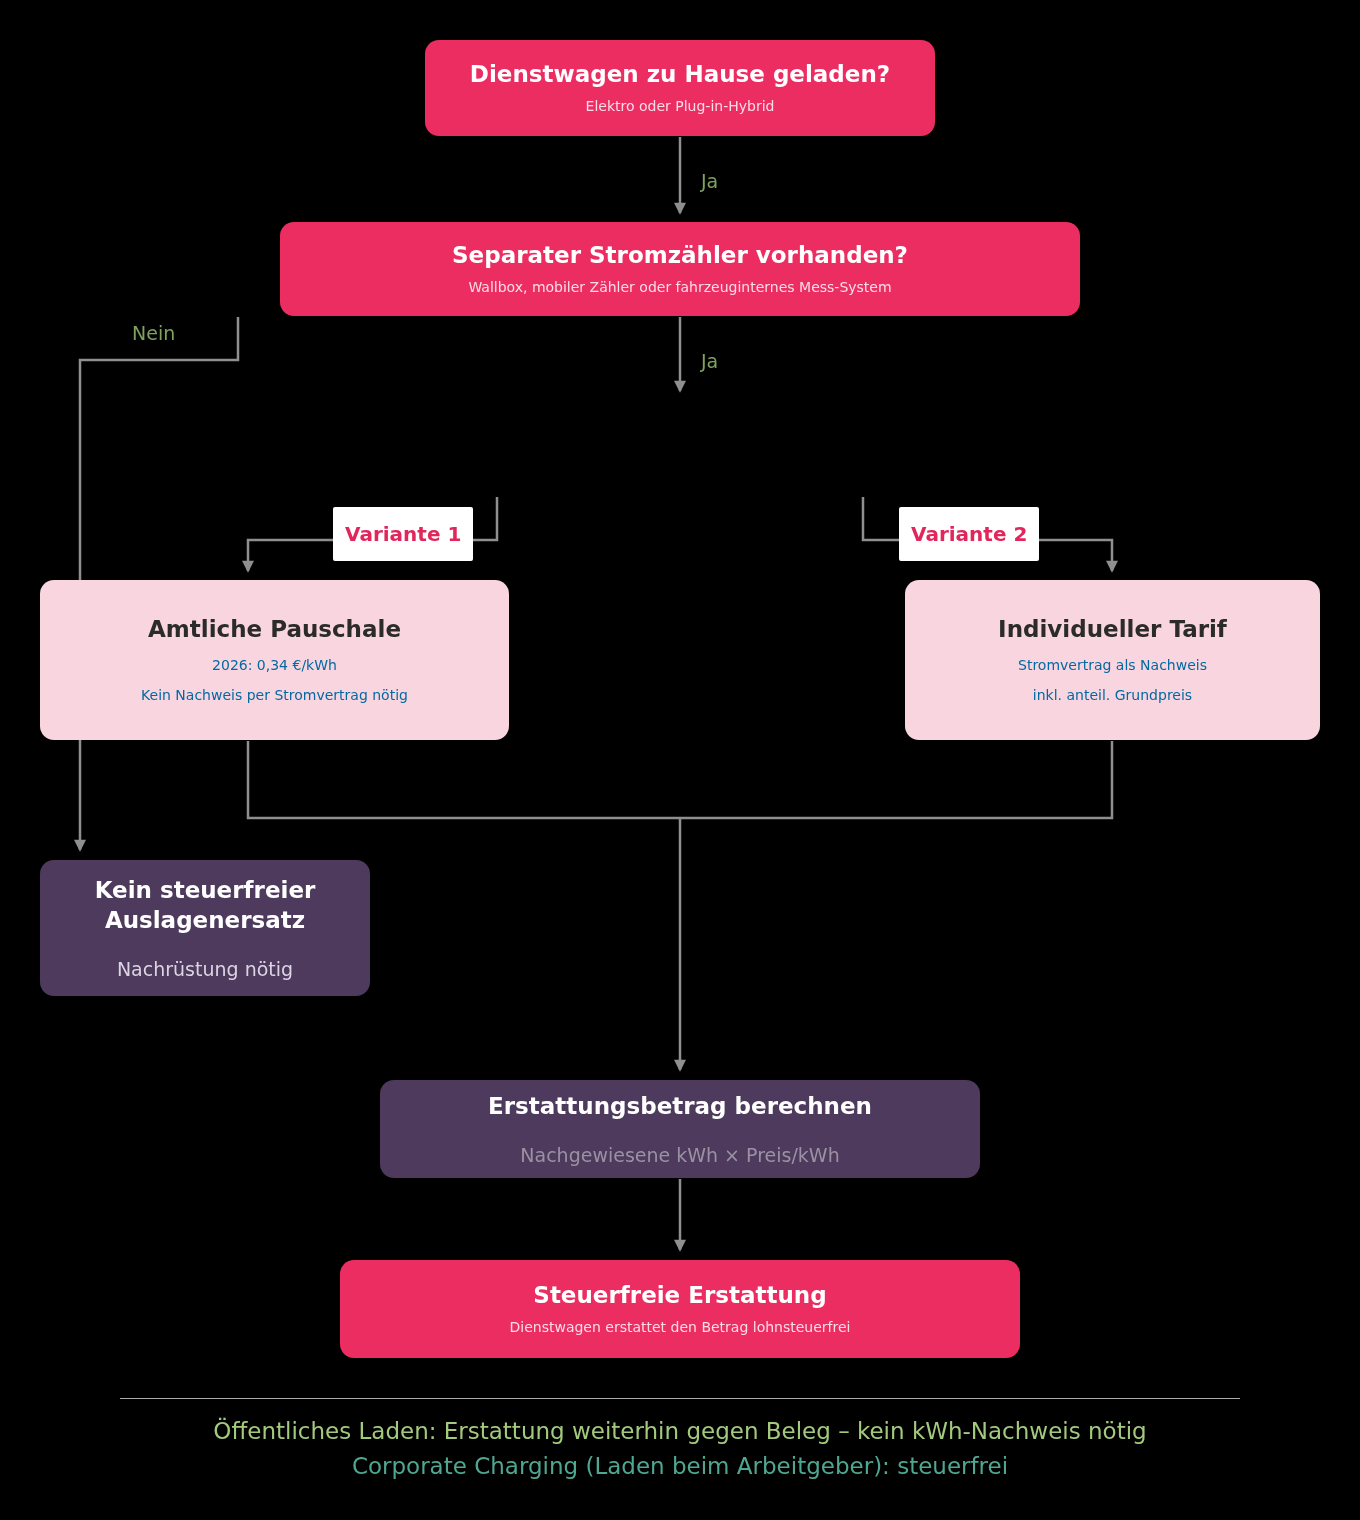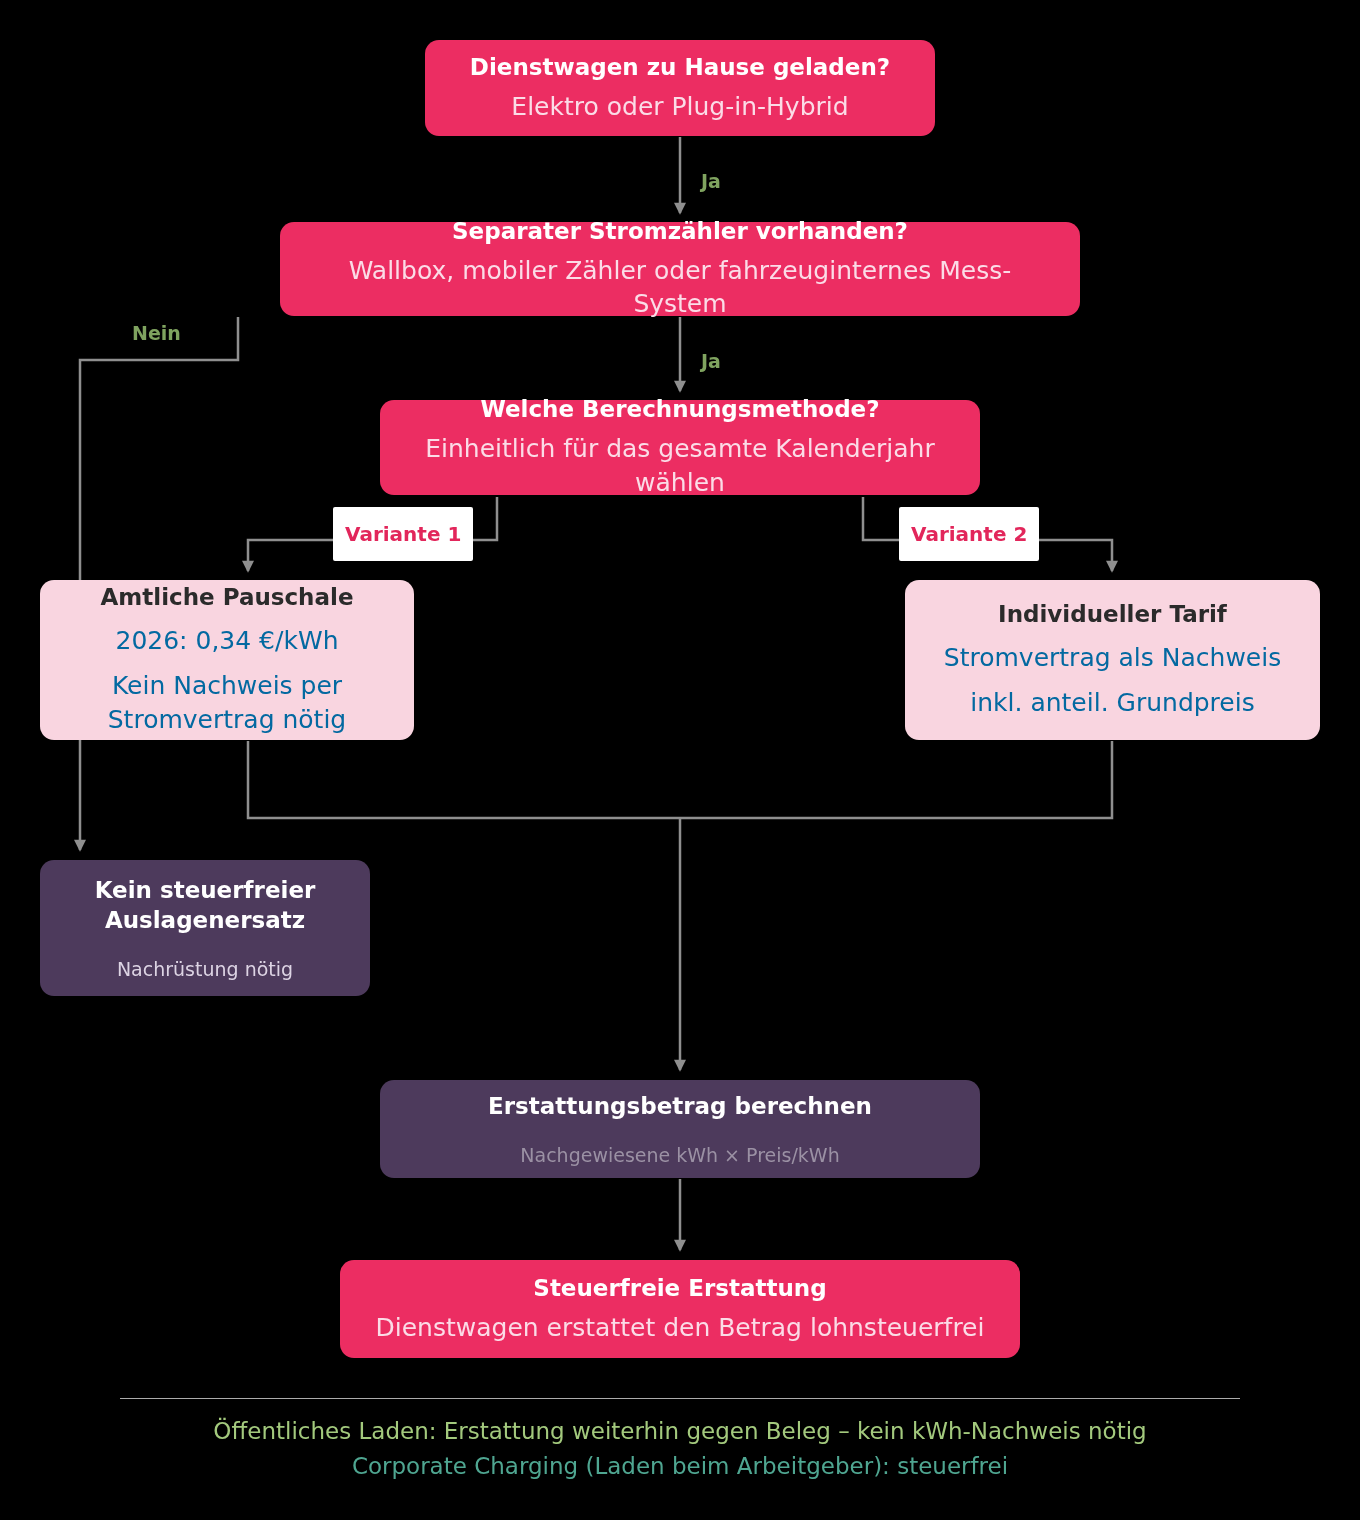--- a/index.html
+++ b/index.html
@@ -30,35 +30,35 @@
     text-align: center;
     box-sizing: border-box;
     padding: 12px 24px;
   }
   .node .title {
     font-weight: bold;
     font-size: 23px;
     line-height: 1.3;
   }
   .node .sub {
-    font-size: 25px;
+    font-size: 14px;
     margin-top: 7px;
     line-height: 1.35;
   }
   .pink { background: #EC2D62; color: #ffffff; }
   .pink .sub { color: #FBDCE7; }
   .lightpink { background: #F9D5E0; }
   .lightpink .title { color: #2B2B2B; }
   .lightpink .sub { color: #0369a1; margin-top: 11px; }
   .purple { background: #4D3A5C; color: #ffffff; gap: 15px; }
   .purple .sub-bright { font-size: 19px; margin-top: 7px; color: #DDD4E4; }
   .purple .sub-muted  { font-size: 19px; margin-top: 7px; color: #9B91A4; }
   .edge-label {
     position: absolute;
-    font-weight: bold;
+    font-weight: normal;
     font-size: 19px;
     color: #7FA35F;
   }
   .badge {
     position: absolute;
     background: #ffffff;
     color: #E2265B;
     font-weight: bold;
     font-size: 20px;
     padding: 15px 12px;
@@ -114,29 +114,25 @@
 
   <div class="node pink" style="left:280px; top:222px; width:800px; height:94px;">
     <div class="title">Separater Stromzähler vorhanden?</div>
     <div class="sub">Wallbox, mobiler Zähler oder fahrzeuginternes Mess-System</div>
   </div>
 
   <div class="edge-label" style="left:132px; top:322px;">Nein</div>
 
   <div class="edge-label" style="left:701px; top:350px;">Ja</div>
 
-  <div class="node pink" style="left:380px; top:400px; width:600px; height:95px;">
-    <div class="title">Welche Berechnungsmethode?</div>
-    <div class="sub">Einheitlich für das gesamte Kalenderjahr wählen</div>
-  </div>
 
   <div class="badge" style="left:333px; top:507px;">Variante 1</div>
   <div class="badge" style="left:899px; top:507px;">Variante 2</div>
 
-  <div class="node lightpink" style="left:40px; top:580px; width:374px; height:160px;">
+  <div class="node lightpink" style="left:40px; top:580px; width:469px; height:160px;">
     <div class="title">Amtliche Pauschale</div>
     <div class="sub">2026: 0,34 €/kWh</div>
     <div class="sub">Kein Nachweis per Stromvertrag nötig</div>
   </div>
 
   <div class="node lightpink" style="left:905px; top:580px; width:415px; height:160px;">
     <div class="title">Individueller Tarif</div>
     <div class="sub">Stromvertrag als Nachweis</div>
     <div class="sub">inkl. anteil. Grundpreis</div>
   </div>

